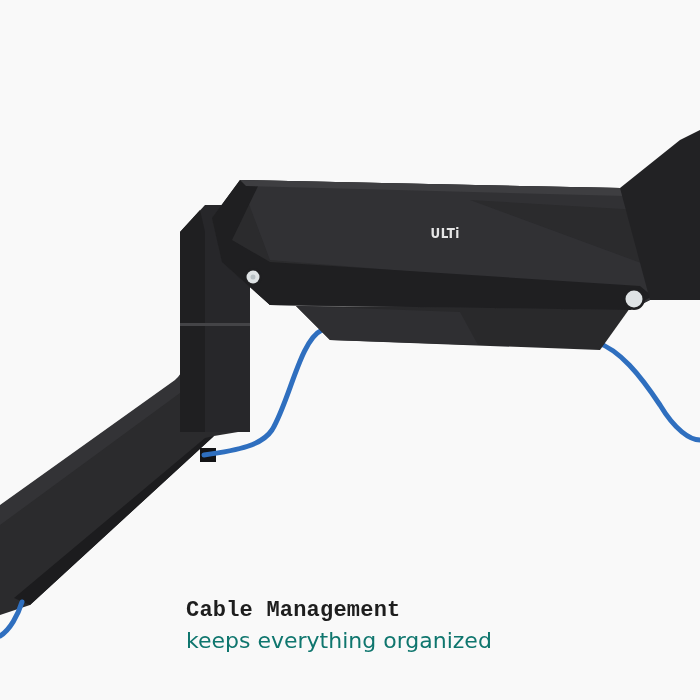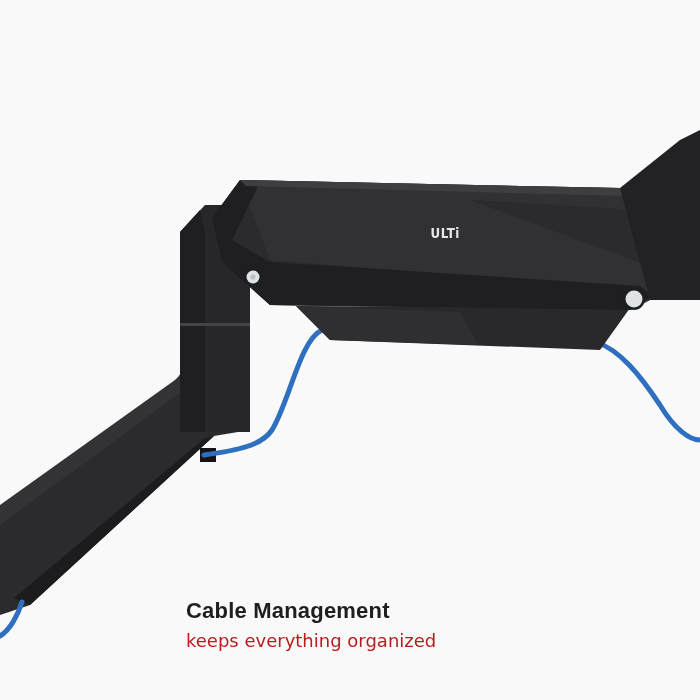--- a/index.html
+++ b/index.html
@@ -8,27 +8,27 @@
     background: #f9f9f9;
     position: relative;
     font-family: "Liberation Sans", sans-serif;
   }
   .scene { position: absolute; left: 0; top: 0; width: 700px; height: 700px; }
   .caption {
     position: absolute; left: 186px; top: 596px;
     color: #1e1e1e;
   }
   .caption-title {
-    font-family: Liberation Sans, sans-serif;
+    font-family: Liberation Mono, monospace;
     font-weight: bold; font-size: 22px; letter-spacing: 0.2px;
     line-height: 30px;
   }
   .caption-sub {
     font-family: "DejaVu Sans", sans-serif;
-    font-size: 18px; line-height: 30px; color: #b91c1c;
+    font-size: 22px; line-height: 30px; color: #0f766e;
   }
   .brand {
     position: absolute; left: 428px; top: 225px;
     color: #e6e6e6; font-family: "DejaVu Sans", sans-serif;
     font-weight: bold; font-size: 14px; letter-spacing: 0.5px;
     transform: scaleX(0.85);
   }
 </style>
 </head>
 <body>

